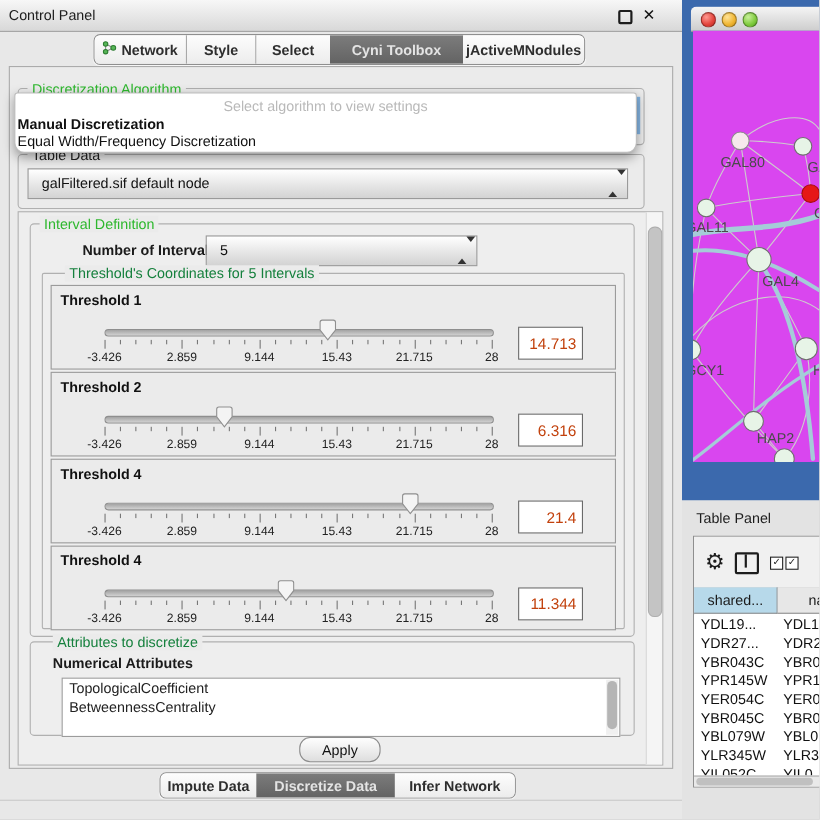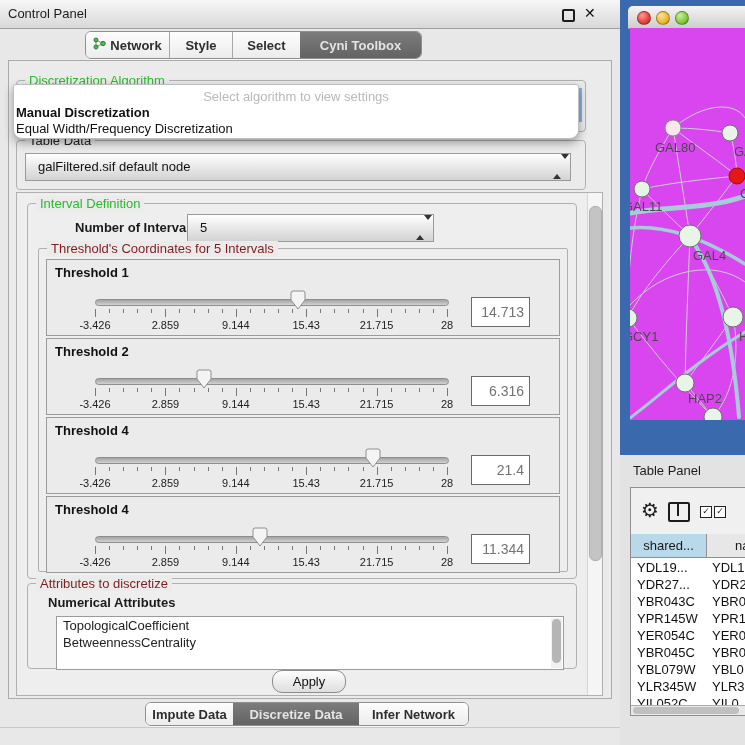--- a/index.html
+++ b/index.html
@@ -21,21 +21,21 @@
     border-left:1px solid #a8a8a8;white-space:nowrap;}
   .seg:first-child{border-left:none;}
   .seg.sel{background:linear-gradient(#7c7c7c,#636363);color:#e4e4e4;border-left:none;}
   .seg.sel + .seg{border-left:none;}
 
   .panel-main{left:8px;top:60px;width:602px;height:637px;background:#ebebeb;border:1px solid #ababab;}
 
   .group{border:1px solid #b0b0b0;border-radius:4px;}
   .group-title{position:absolute;top:-8px;left:8px;background:#ebebeb;padding:0 4px;font-size:13px;}
   .t-green{color:#2eb82e;}
-  .t-blue{color:#7f1d1d;}
+  .t-blue{color:#15803d;margin-left:12px;}
   .t-dark{color:#222;}
 
   .combo{background:linear-gradient(#ffffff,#e6e6e6 55%,#d3d3d3);border:1px solid #9a9a9a;border-radius:0;}
   .combo-text{position:absolute;left:12px;top:5px;font-size:13px;color:#111;}
   .stepper{position:absolute;width:9px;}
   .stepper .up{width:0;height:0;border-left:4px solid transparent;border-right:4px solid transparent;border-bottom:5px solid #333;margin-bottom:3px;}
   .stepper .dn{width:0;height:0;border-left:4px solid transparent;border-right:4px solid transparent;border-top:5px solid #333;}
 
   .popup{left:13px;top:84px;width:564px;height:53px;background:#fff;border:1px solid #bdbdbd;
     border-radius:3px 3px 9px 9px;box-shadow:0 4px 10px rgba(0,0,0,.35);z-index:50;}
@@ -49,21 +49,21 @@
   .threshold-panel{position:relative;width:512px;height:75px;margin-bottom:2px;border:1px solid #9b9b9b;background:#ebebeb;}
   .th-label{position:absolute;left:8px;top:5px;font-weight:700;font-size:13px;color:#111;}
   .th-track{position:absolute;left:48px;top:39px;width:352px;height:5px;border:1px solid #8e8e8e;border-radius:4px;
     background:linear-gradient(#a3a3a3,#d2d2d2);}
   .th-thumb{position:absolute;top:30px;width:16px;height:20px;}
   .tick{position:absolute;top:49px;width:1px;background:#777;}
   .tick.minor{height:4px;}
   .tick.major{height:8px;}
   .ticklabel{position:absolute;top:59px;width:60px;margin-left:-30px;text-align:center;font-size:11px;color:#222;}
   .th-value{position:absolute;left:424px;top:37px;width:52px;height:28px;background:#fff;border:1px solid #6a6a6a;
-    font-size:14px;line-height:28px;text-align:right;padding-right:5px;color:#737373;}
+    font-size:14px;line-height:28px;text-align:right;padding-right:5px;color:#c2410c;}
 
   .attr-list{position:absolute;left:28px;top:32px;width:506px;height:52px;background:#fff;border:1px solid #9b9b9b;overflow:hidden;}
   .attr-item{height:17px;line-height:17px;padding-left:6px;font-size:13px;color:#222;}
   .attr-sb{position:absolute;right:1px;top:1px;width:11px;height:50px;background:#f0f0f0;}
   .attr-sb-thumb{position:absolute;left:1px;top:1px;width:9px;height:44px;background:#b5b5b5;border-radius:5px;}
 
   .apply-btn{left:272px;top:670px;width:72px;height:21px;background:linear-gradient(#fefefe,#dedede);
     border:1px solid #8c8c8c;border-radius:10px;text-align:center;line-height:21px;font-size:13px;color:#111;}
 
   .bottom-strip-line{left:0;top:727px;width:620px;height:1px;background:#c9c9c9;}
@@ -123,20 +123,23 @@
         <span>Network</span>
       </div>
       <div class="seg" style="width: 62px;">
         <span>Style</span>
       </div>
       <div class="seg" style="width: 67px;">
         <span>Select</span>
       </div>
       <div class="seg sel" style="width: 121px;">
         <span>Cyni Toolbox</span>
+      </div>
+      <div class="seg" style="width: 110px;">
+        <span>jActiveMNodules</span>
       </div>
     </div>
 
   <div class="abs panel-main"></div>
 
   <div class="abs group" style="left:16px;top:80px;width:568px;height:50px;">
     <span class="group-title t-green">Discretization Algorithm</span>
     <div class="combo" style="position:absolute;left:8px;top:10px;width:552px;height:26px;box-shadow:0 0 0 3px rgba(96,160,220,.75);">
       <span class="stepper" style="right:7px;top:5px;"><span class="up"></span><span class="dn"></span></span>
     </div>

